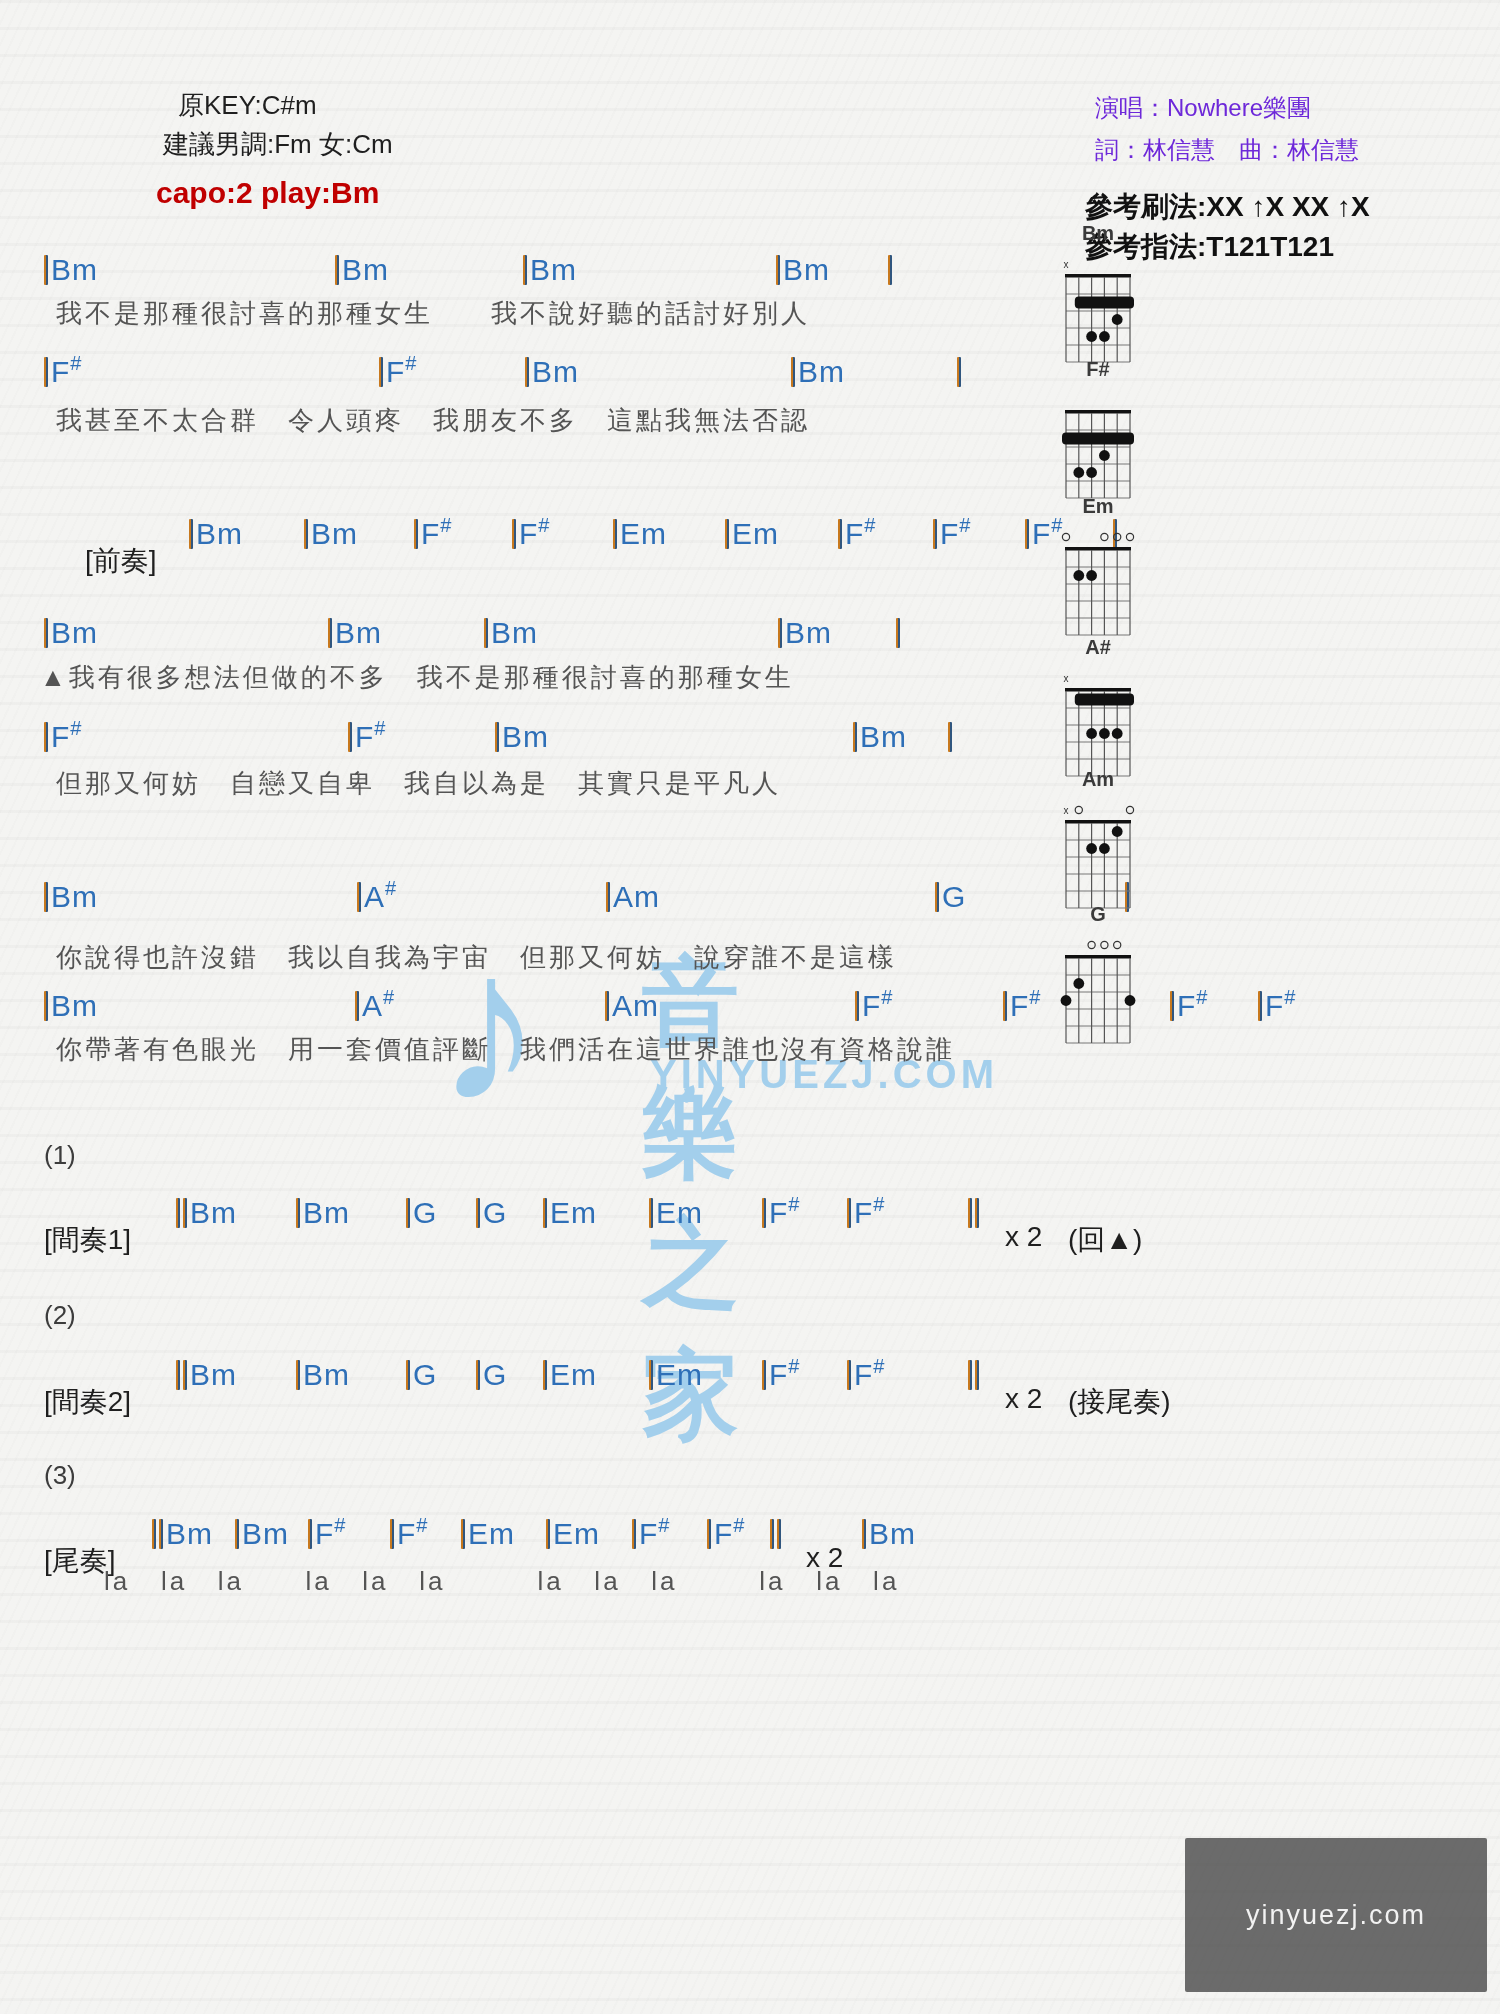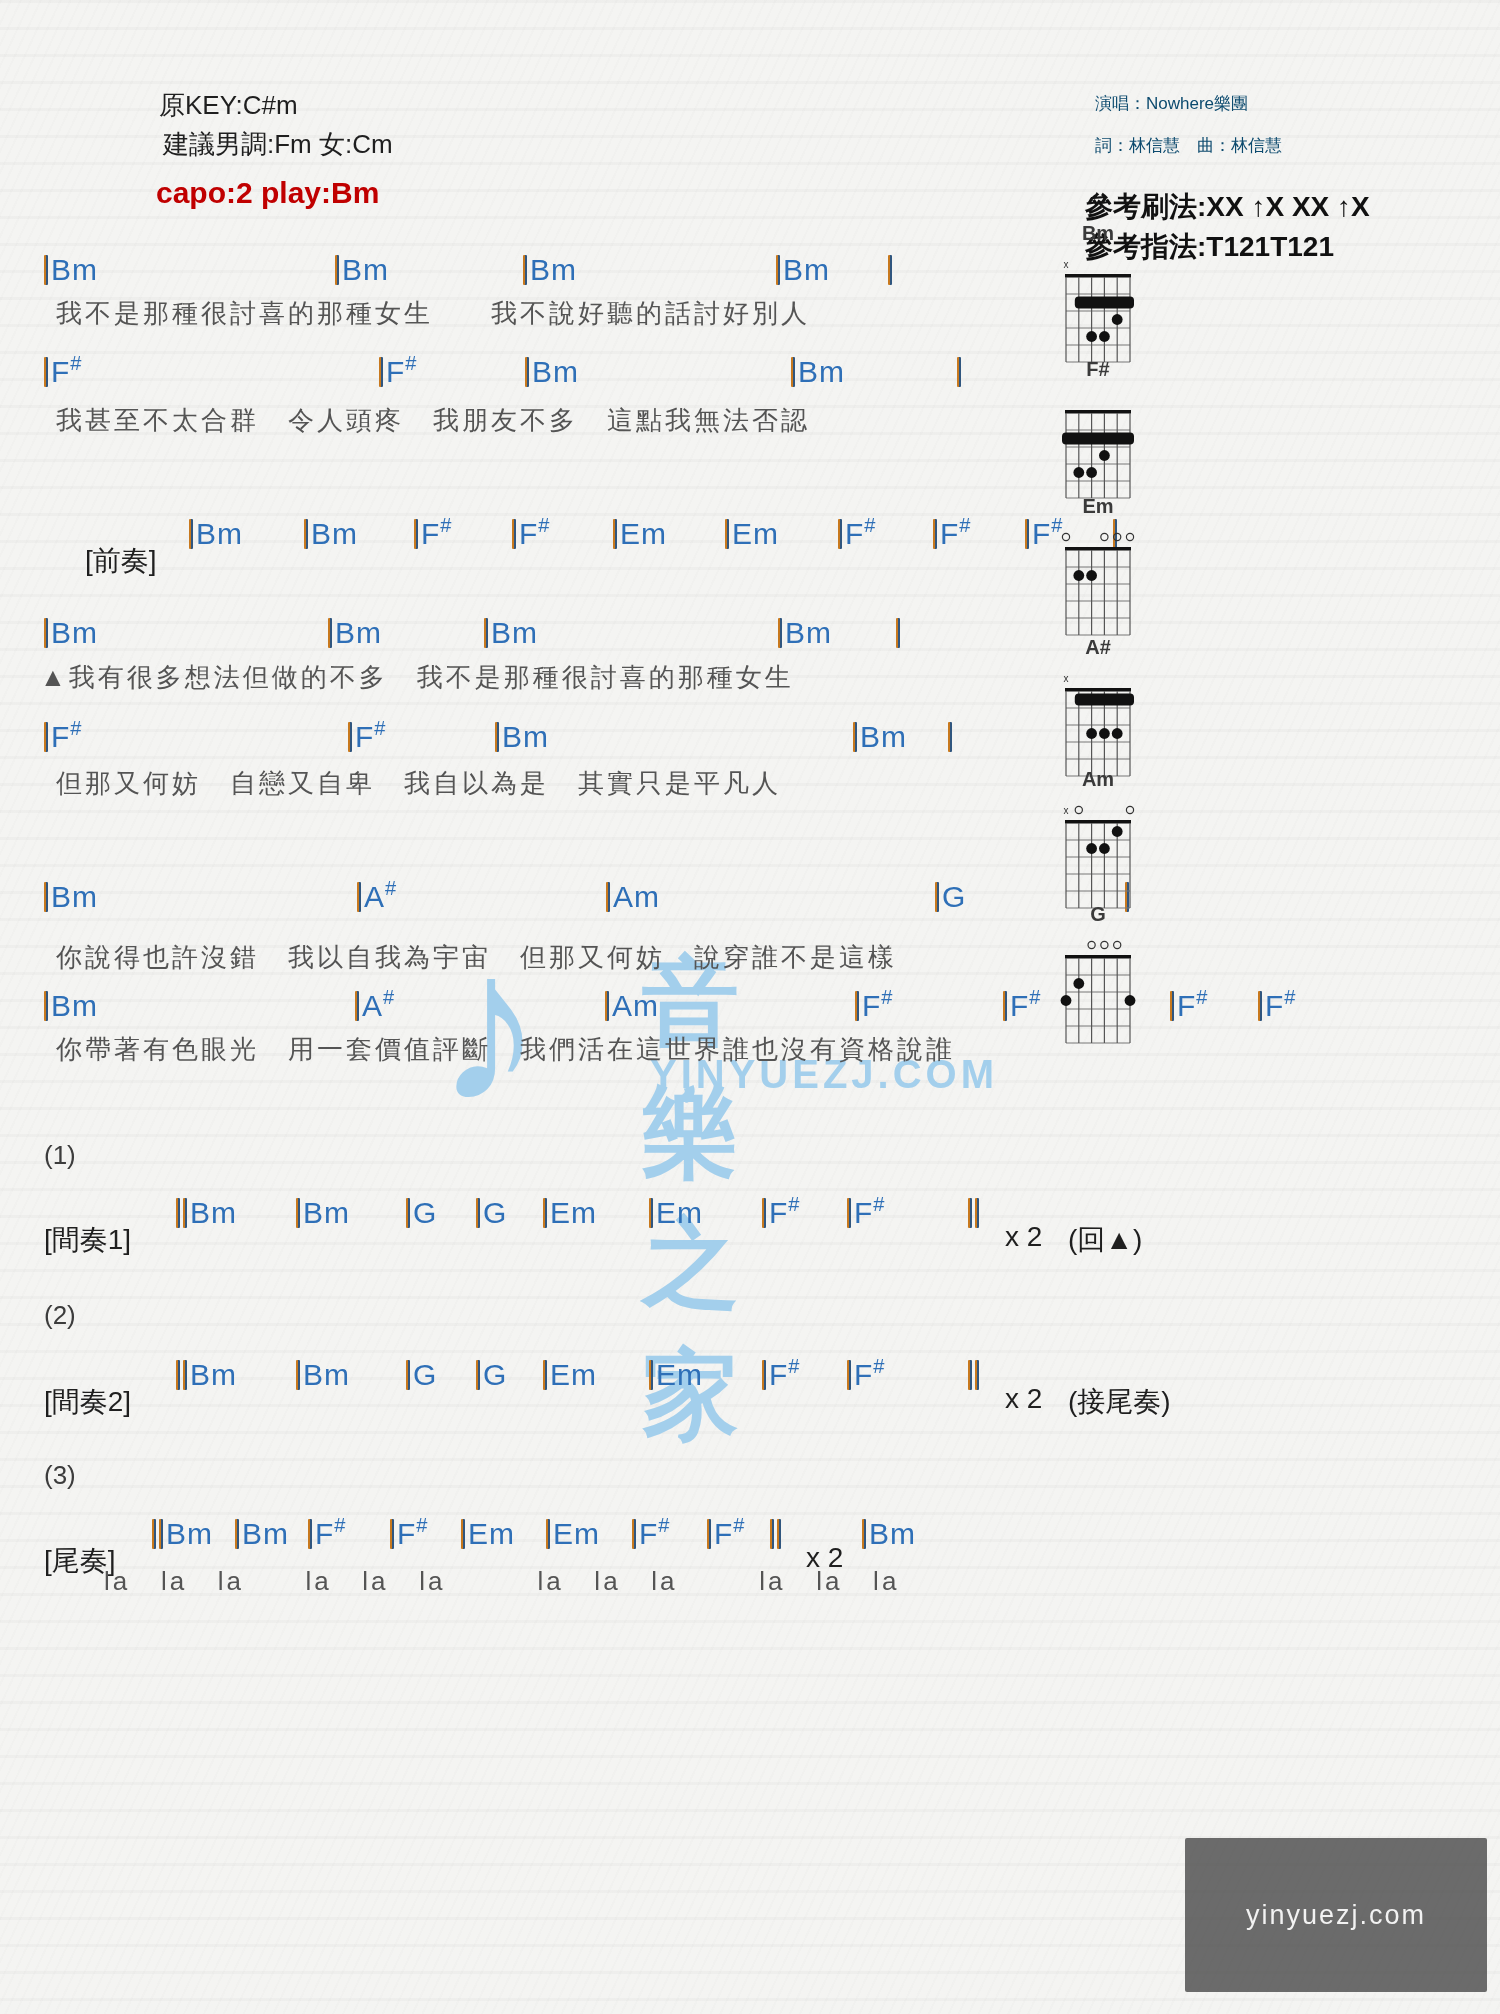--- a/index.html
+++ b/index.html
@@ -19,21 +19,21 @@
         margin-right:3px;transform:translateY(5px);}
   .chord{color:#2e6fb7;font-size:30px;font-weight:400;font-style:normal;letter-spacing:1px;}
   .chord .sh{font-size:20px;position:relative;top:-12px;letter-spacing:0;}
   .ltext{color:#1f1f1f;font-size:28px;margin-top:28px;}
   .lyrics{color:#545454;font-size:26px;letter-spacing:3px;}
   .label{color:#3c3c3c;font-size:26px;}
   .page-title{position:absolute;top:28px;left:0;width:100%;text-align:center;
         font-size:54px;color:#4f4f4f;letter-spacing:5px;}
   .hl{position:absolute;font-size:26px;color:#1f1f1f;}
   .hl.red{color:#c00000;font-size:30px;font-weight:600;}
-  .hr{position:absolute;font-size:17px;color:#0c4a6e;}
+  .hr{position:absolute;font-size:24px;color:#6d28d9;}
   .hr.bold{color:#111;font-weight:700;font-size:28px;}
   #diagrams{position:absolute;left:1052px;top:210px;width:92px;z-index:2;}
   .diag{position:absolute;left:0;width:92px;text-align:center;}
   .diag .dname{font-size:20px;font-weight:700;color:#3a3a3a;margin-bottom:2px;}
   
   #wm-center{position:absolute;z-index:1;color:#a3cfec;}
   #wm-note{position:absolute;left:436px;top:902px;font-size:215px;font-weight:700;}
   #wm-text{position:absolute;left:642px;top:938px;font-size:97px;font-weight:700;letter-spacing:6px;}
   #wm-url{position:absolute;left:650px;top:1052px;font-size:40px;font-weight:700;letter-spacing:4px;}
   
@@ -48,21 +48,21 @@
 <body>
 
 <div id="wm-center">
   <div id="wm-note">♪</div>
   <div id="wm-text">音樂之家</div>
   <div id="wm-url">YINYUEZJ.COM</div>
 </div>
 
 <div id="content">
 
-  <div class="hl" style="left:159px;top:88px;text-align:center;">原KEY:C#m</div>
+  <div class="hl" style="left:178px;top:88px;text-align:center;">原KEY:C#m</div>
   <div class="hl" style="left:163px;top:127px;">建議男調:Fm 女:Cm</div>
   <div class="hl red" style="left:156px;top:176px;">capo:2 play:Bm</div>
 
   <div class="hr" style="left:1095px;top:92px;">演唱：Nowhere樂團</div>
   <div class="hr" style="left:1095px;top:134px;">詞：林信慧　曲：林信慧</div>
   <div class="hr bold" style="left:1085px;top:188px;">參考刷法:XX ↑X XX ↑X</div>
   <div class="hr bold" style="left:1085px;top:228px;">參考指法:T121T121</div>
 
   <div id="sheet">
       <div class="line chords" style="top: 250px; height: 42px; width: 1500px;"><span class="tok" style="left: 44px;"><i class="pipe"></i><b class="chord">Bm</b></span><span class="tok" style="left: 335px;"><i class="pipe"></i><b class="chord">Bm</b></span><span class="tok" style="left: 523px;"><i class="pipe"></i><b class="chord">Bm</b></span><span class="tok" style="left: 776px;"><i class="pipe"></i><b class="chord">Bm</b></span><span class="tok" style="left: 888px;"><i class="pipe"></i></span></div>

